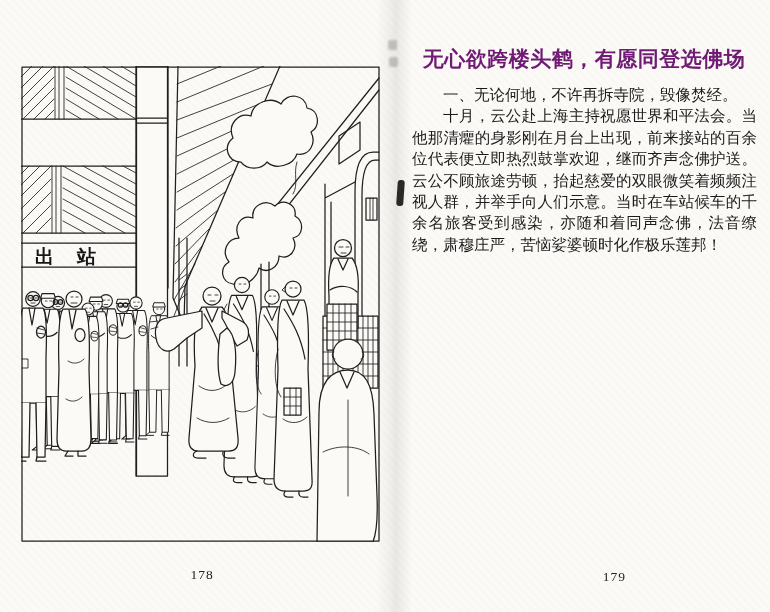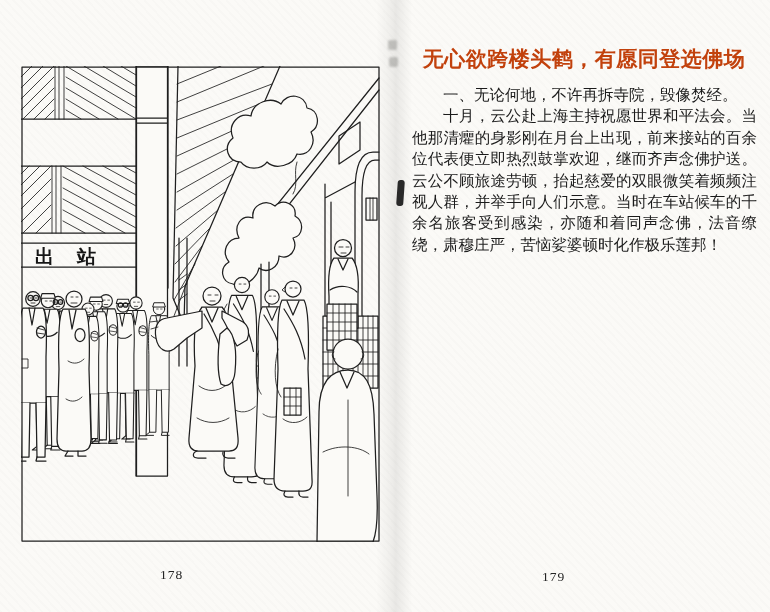--- a/index.html
+++ b/index.html
@@ -17,26 +17,26 @@
   .gm1{left:388px;top:40px;} .gm2{left:389px;top:57px;}
 
   
   #illustration{position:absolute;left:21px;top:66px;}
   #illustration path,#illustration line,#illustration rect,#illustration circle,#illustration ellipse{
     stroke:#1f1f1f;stroke-width:1.25;fill:none;stroke-linecap:round;stroke-linejoin:round;}
   #illustration .f{fill:#fbfaf7;}
   #illustration .thin{stroke-width:.85;}
   #illustration .txt{stroke:none;fill:#161616;font-family:"Liberation Serif",serif;font-weight:600;}
   .pagenum{position:absolute;font-size:13.5px;letter-spacing:1px;color:#242424;}
-  #pg-left{left:160px;top:567px;width:84px;text-align:left;}
-  #pg-right{left:542px;top:569px;width:84px;text-align:left;}
+  #pg-left{left:160px;top:567px;width:84px;text-align:center;}
+  #pg-right{left:542px;top:569px;width:84px;text-align:right;}
 
   
   #rp-title{position:absolute;left:409px;top:45px;width:350px;text-align:center;
-    font-family:"Liberation Sans",sans-serif;font-weight:700;font-size:21px;letter-spacing:.5px;color:#c2410c;}
+    font-family:"Liberation Sans",sans-serif;font-weight:700;font-size:21px;letter-spacing:.5px;color:#701a75;}
   #rp-body{position:absolute;left:412px;top:84px;width:345px;font-size:15.5px;line-height:21.4px;
     text-align:justify;text-justify:inter-ideograph;color:#1b1b1b;}
   #rp-body p{margin:0;text-indent:2em;}
 </style>
 </head>
 <body>
 
 <div id="spread">
 
   <svg id="illustration" width="359" height="476" viewBox="0 0 359 476">

